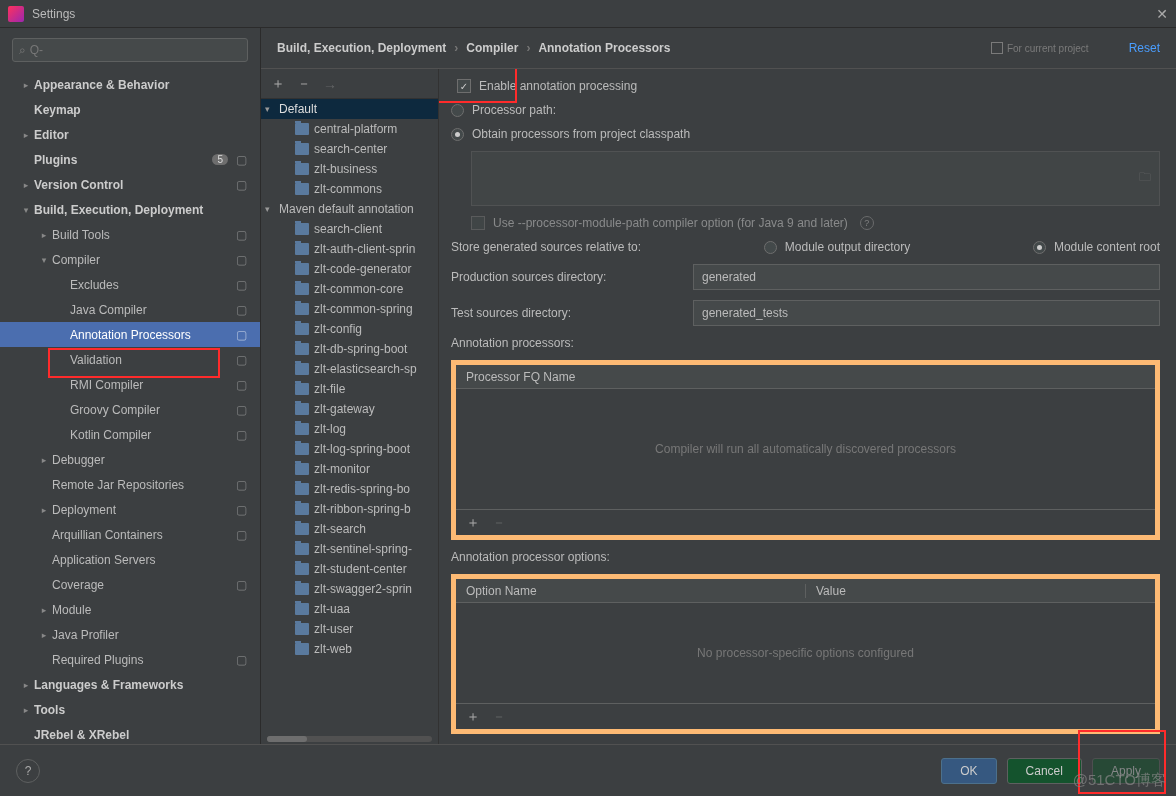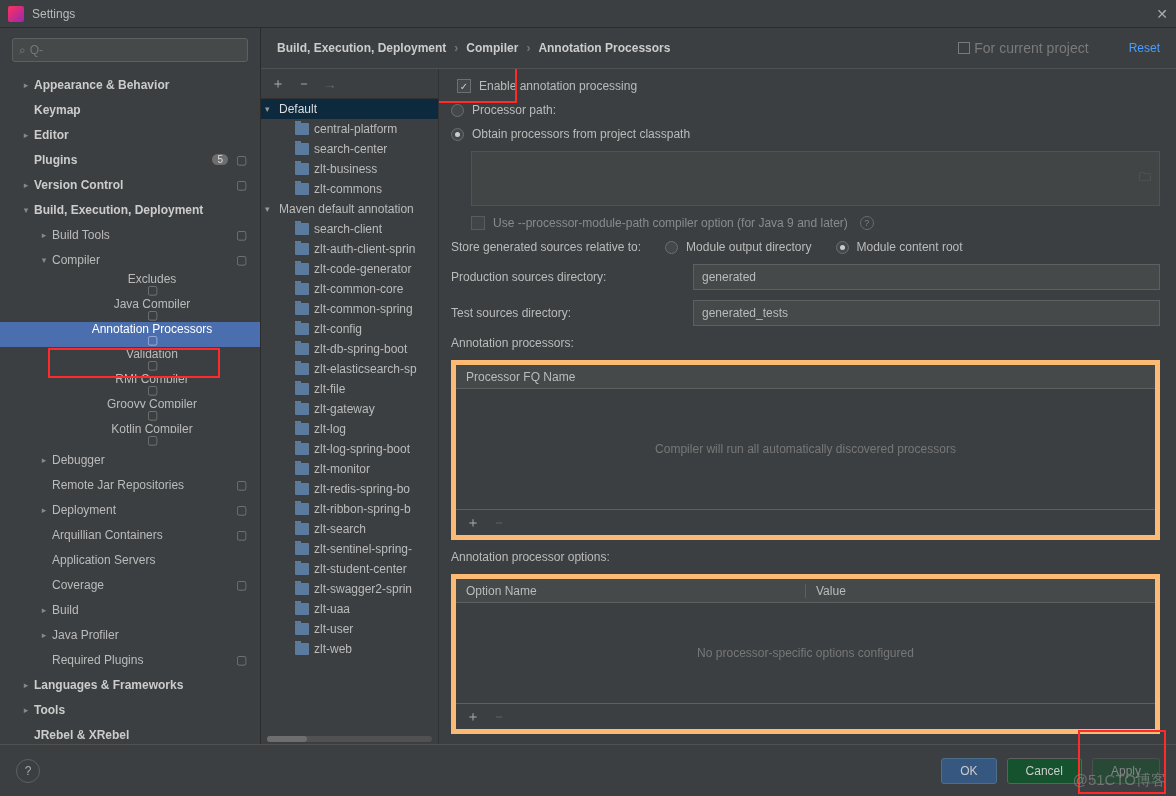--- a/index.html
+++ b/index.html
@@ -86,21 +86,21 @@
   color: #ddd;
   margin-right: 4px;
 }
 .tree-icon-right {
   width: 14px; height: 14px;
   opacity: 0.5;
   margin-left: 4px;
 }
 .pad-1 { padding-left: 18px; }
 .pad-2 { padding-left: 36px; }
-.pad-3 { padding-left: 54px; flex-direction: column; }
+.pad-3 { padding-left: 54px; }
 .red-highlight-box {
   position: absolute;
   border: 2px solid #ff2b2b;
   pointer-events: none;
 }
 
 
 .content {
   flex: 1;
   display: flex;
@@ -116,21 +116,21 @@
 }
 .breadcrumb {
   display: flex;
   gap: 8px;
   align-items: center;
   font-weight: bold;
   color: #ccc;
 }
 .bc-sep { color: #777; }
 .reset-link { color: #4a9eff; cursor: pointer; }
-.project-scope { color: #7a7a7a; display: flex; align-items: center; gap: 4px; font-size: 14px; }
+.project-scope { color: #7a7a7a; display: flex; align-items: center; gap: 4px; font-size: 10px; }
 .proj-icon { width:12px;height:12px;border:1px solid #7a7a7a;display:inline-block; }
 
 .content-body {
   display: flex;
   flex: 1;
   border-top: 1px solid #515151;
   overflow: hidden;
 }
 
 
@@ -224,21 +224,21 @@
   align-items: center;
   flex: 1;
 }
 .row-2col {
   display: flex;
   align-items: center;
   gap: 12px;
 }
 .row-2col .lbl { width: 230px; }
 .browse-icon { color:#888; margin-left:auto; }
-.inline-radios { display: flex; gap: 24px; align-items: center; }
+.inline-radios { display: flex; gap: 24px; align-items: center; justify-content: space-between; }
 .help-circle {
   width:14px;height:14px;border:1px solid #888;border-radius:50%;
   display:inline-flex;align-items:center;justify-content:center;
   font-size:9px;color:#aaa;margin-left:4px;
 }
 
 .section-label { color: #bbb; }
 .table-box {
   border: 5px solid #fdba74;
   background: #3c3f41;
@@ -422,21 +422,21 @@
           <span class="tree-arrow"></span>
           <span class="tree-label">Application Servers</span>
         </div>
         <div class="tree-item pad-2">
           <span class="tree-arrow"></span>
           <span class="tree-label">Coverage</span>
           <span class="tree-icon-right">▢</span>
         </div>
         <div class="tree-item pad-2">
           <span class="tree-arrow">▸</span>
-          <span class="tree-label">Build</span>
+          <span class="tree-label">Module</span>
         </div>
         <div class="tree-item pad-2">
           <span class="tree-arrow">▸</span>
           <span class="tree-label">Java Profiler</span>
         </div>
         <div class="tree-item pad-2">
           <span class="tree-arrow"></span>
           <span class="tree-label">Required Plugins</span>
           <span class="tree-icon-right">▢</span>
         </div>

